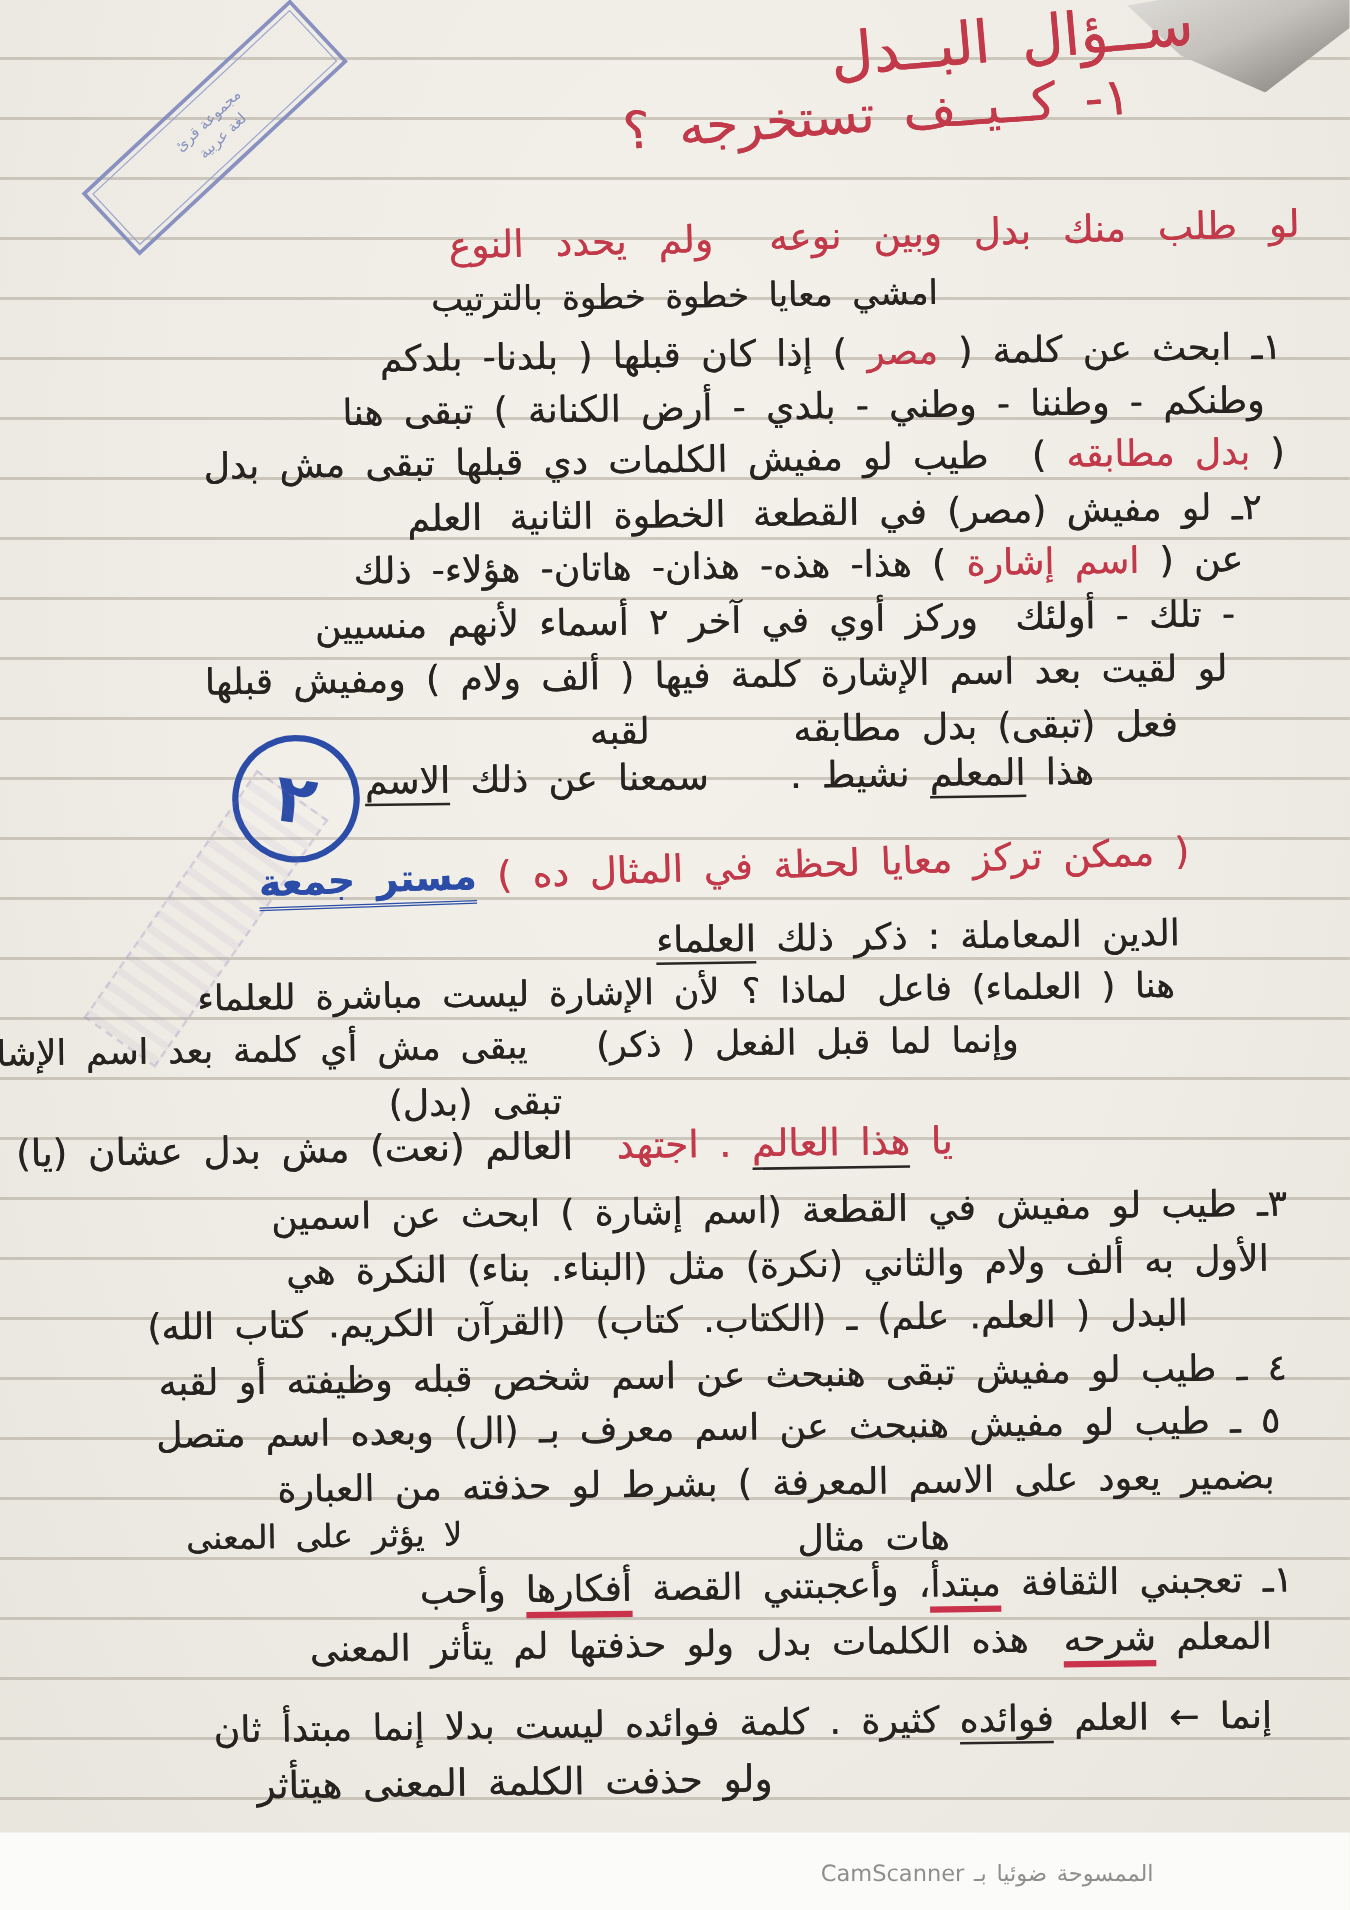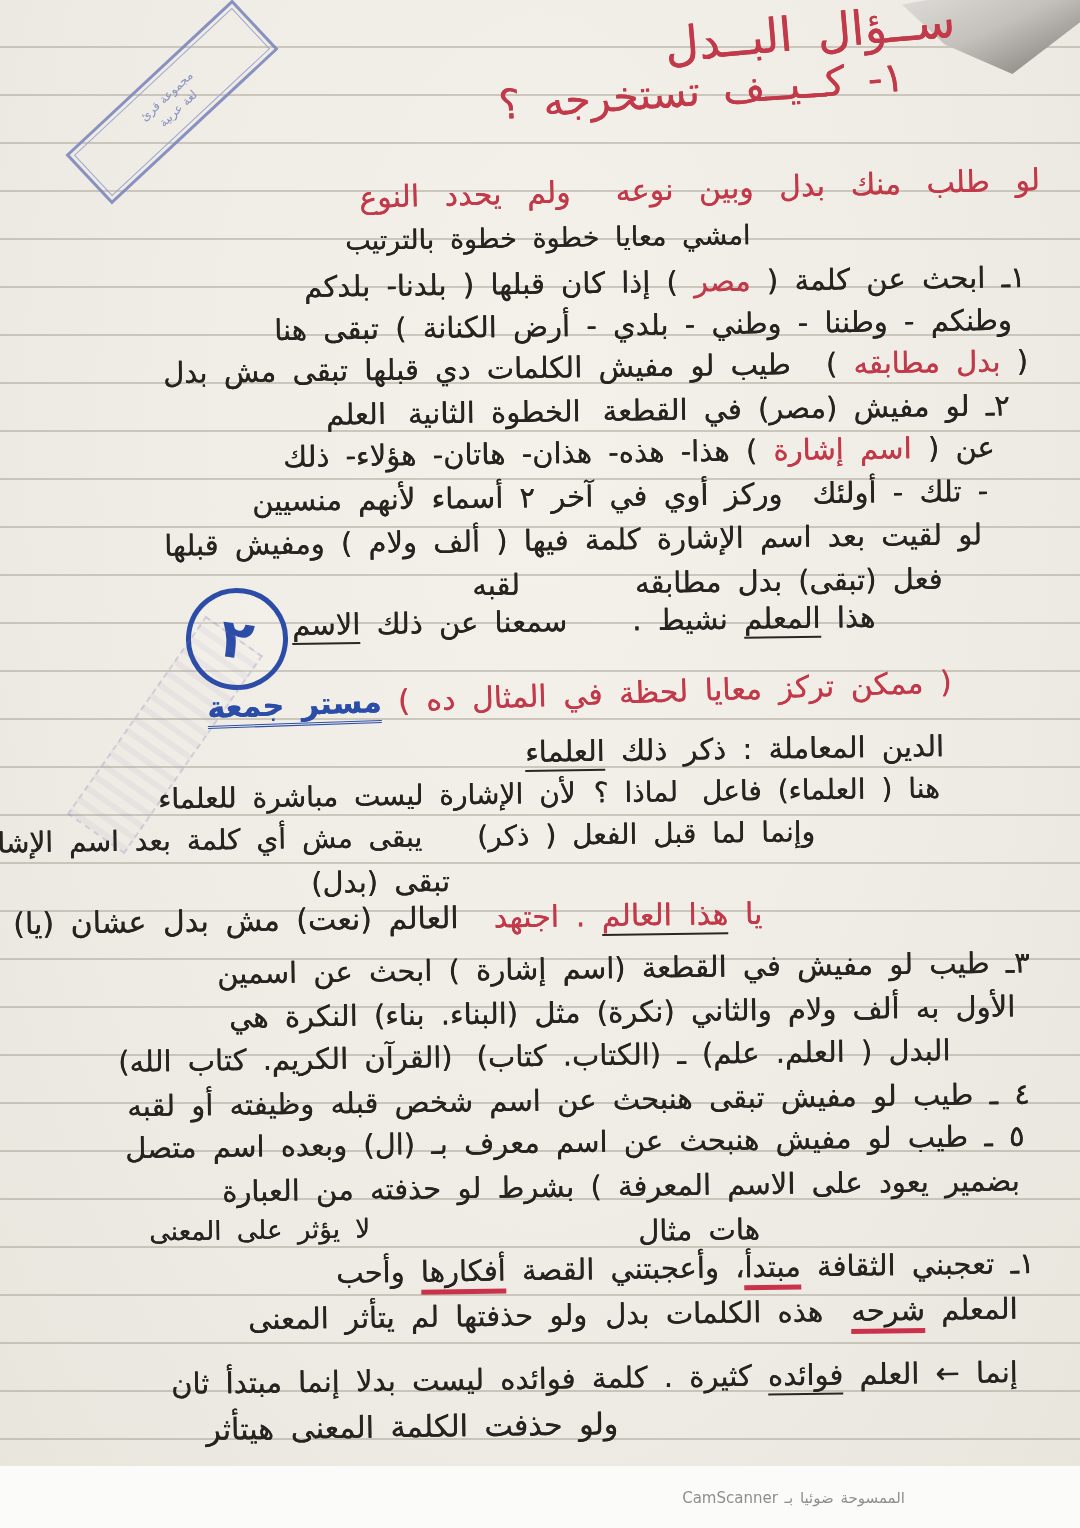--- a/index.html
+++ b/index.html
@@ -53,22 +53,22 @@
   }
   
   .badge{
     position:absolute;left:186px;top:588px;width:92px;height:92px;
     border:5px solid #2b4da8;border-radius:50%;
     display:flex;align-items:center;justify-content:center;
     transform:rotate(8deg);color:#2b4da8;font-size:54px;font-weight:bold;
     background:rgba(255,255,255,0.15);
   }
   .watermark{
-    position:absolute;right:175px;top:1489px;direction:rtl;
-    color:#8e8e8e;font-size:15px;word-spacing:2px;
+    position:absolute;right:157px;top:1489px;direction:rtl;
+    color:#8e8e8e;font-size:18px;word-spacing:2px;
   }
 </style>
 </head>
 <body>
 
 <div class="page">
   <div class="ruling"></div>
   <div class="white-strip"></div>
 
   <div class="pen"></div>

